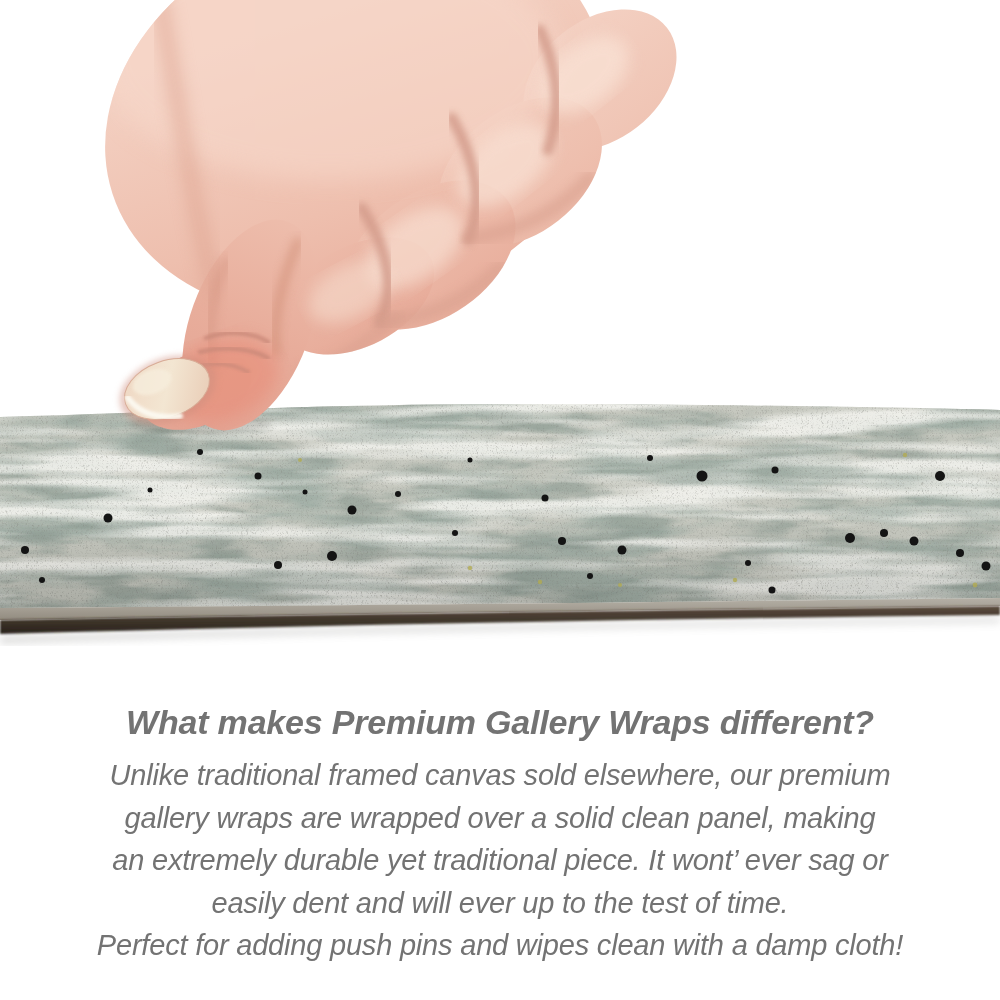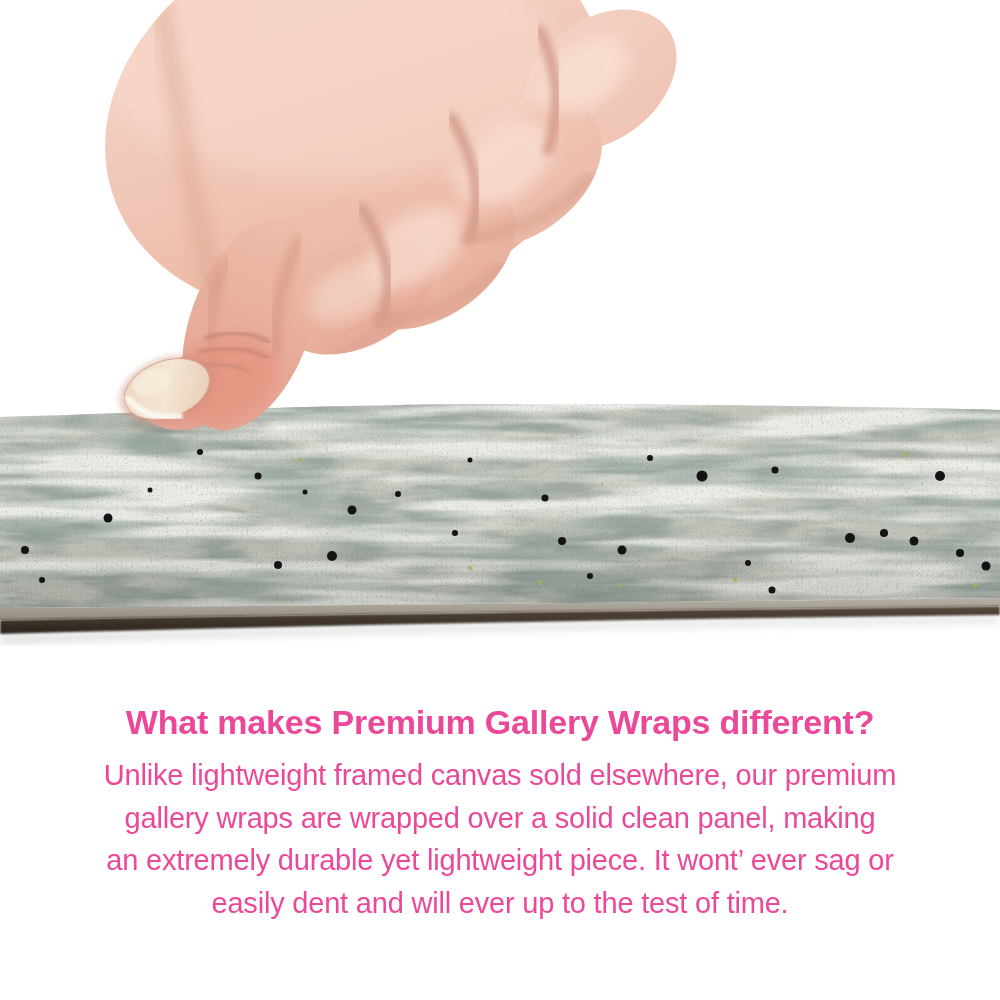--- a/index.html
+++ b/index.html
@@ -4,21 +4,21 @@
 <style>
   html,body{margin:0;padding:0;background:#ffffff;}
   .stage{
     position:relative;width:1000px;height:1000px;background:#ffffff;
     overflow:hidden;font-family:"Liberation Sans",sans-serif;
   }
   .strip-svg{position:absolute;left:0;top:400px;width:1000px;height:260px;display:block;}
   .hand-svg{position:absolute;left:0;top:0;width:700px;height:450px;display:block;}
   .caption{
     position:absolute;left:0;top:702px;width:1000px;text-align:center;
-    color:#ec4899;
+    color:#737373;font-style:italic;
   }
   .caption h2{
     font-size:34px;line-height:40px;font-weight:700;margin:0 0 12px 0;letter-spacing:-0.2px;
   }
   .caption p{
     font-size:29px;line-height:42.5px;margin:0;font-weight:400;letter-spacing:-0.2px;
   }
 </style>
 </head>
 <body>
@@ -199,19 +199,20 @@
     <g>
       <ellipse cx="168" cy="390" rx="50" ry="32" transform="rotate(-20 168 390)" fill="#cf8f7f" opacity="0.5" filter="url(#hb3)"></ellipse>
       <ellipse cx="167" cy="389" rx="44" ry="28" transform="rotate(-20 167 389)" fill="url(#nailG)" stroke="#d8ac96" stroke-width="1"></ellipse>
       <ellipse cx="152" cy="382" rx="20" ry="12" transform="rotate(-20 152 382)" fill="#f7eedd" opacity="0.8" filter="url(#hb2)"></ellipse>
       <path d="M128,398 C138,412 158,420 180,416" fill="none" stroke="#fcf9f1" stroke-width="6" stroke-linecap="round" opacity="0.95" filter="url(#hb2)"></path>
     </g>
   </svg>
 
   <div class="caption">
     <h2>What makes Premium Gallery Wraps different?</h2>
-    <p>Unlike lightweight framed canvas sold elsewhere, our premium</p>
+    <p>Unlike traditional framed canvas sold elsewhere, our premium</p>
     <p>gallery wraps are wrapped over a solid clean panel, making</p>
-    <p>an extremely durable yet lightweight piece. It wont’ ever sag or</p>
+    <p>an extremely durable yet traditional piece. It wont’ ever sag or</p>
     <p>easily dent and will ever up to the test of time.</p>
+    <p>Perfect for adding push pins and wipes clean with a damp cloth!</p>
   </div>
 
 </div>
 
 </body></html>

